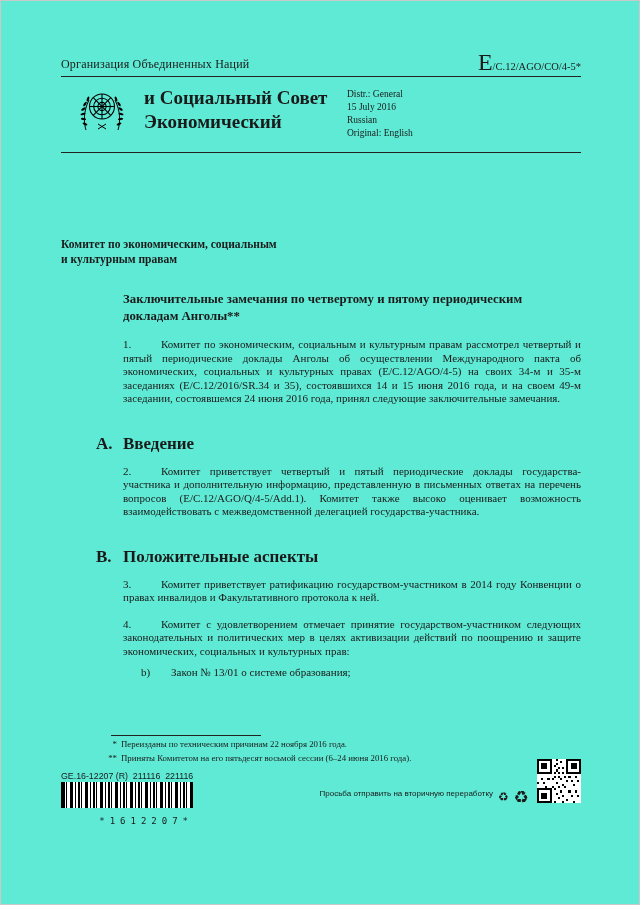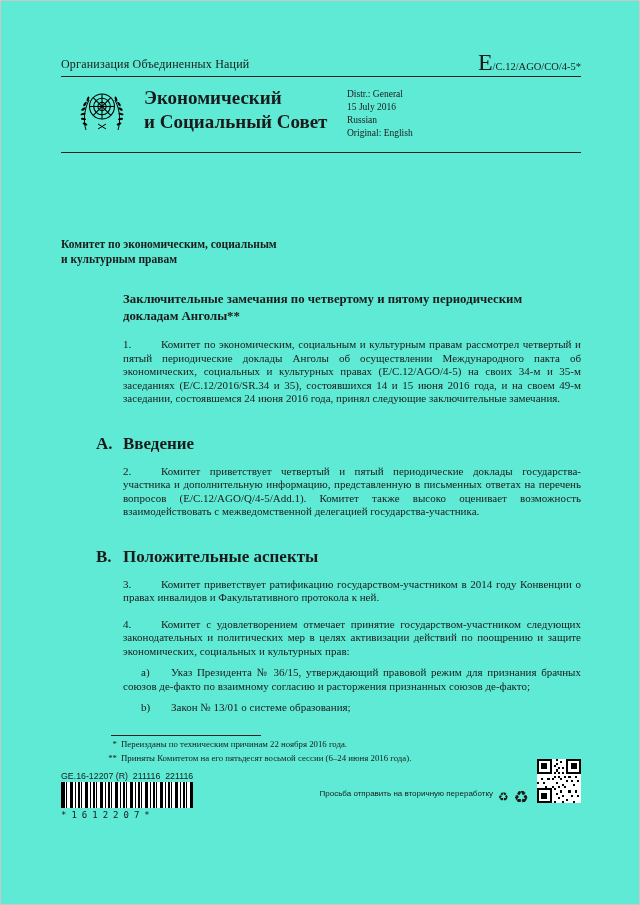--- a/index.html
+++ b/index.html
@@ -43,21 +43,21 @@
   .fn-marker { width:18px; text-align:right; flex:0 0 auto; padding-right:4px; }
   .ge-line { position:absolute; left:0; top:36px; font-family:"Liberation Sans", sans-serif; font-size:8.8px; white-space:pre; }
   .barcode { position:absolute; left:0; top:47px; width:132px; }
   .barcode-bars {
     height:26px; width:132px;
     background:repeating-linear-gradient(90deg,
       #000 0 2px, #fff 2px 3px, #000 3px 4px, #fff 4px 7px,
       #000 7px 10px, #fff 10px 12px, #000 12px 13px, #fff 13px 15px);
     border-left:2px solid #000; border-right:2px solid #000;
   }
-  .barcode-text { font-family:"DejaVu Sans Mono", monospace; font-size:9px; letter-spacing:5px; text-align:left; margin-top:2px; }
+  .barcode-text { font-family:"DejaVu Sans Mono", monospace; font-size:9px; letter-spacing:5px; text-align:right; margin-top:8px; }
   .qr { position:absolute; right:0; top:24px; width:44px; height:44px; }
   .recycle-note { position:absolute; right:52px; top:54px; font-family:"Liberation Sans", sans-serif; font-size:8px; display:flex; }
   .recycle-glyph { font-family:"DejaVu Sans", sans-serif; font-size:17px; line-height:17px; margin-left:5px; }
   .recycle-glyph.small { font-size:12px; }
 </style>
 </head>
 <body>
 
 <div class="page">
   <div class="content">
@@ -95,22 +95,22 @@
             <ellipse cx="43" cy="11" rx="2.6" ry="1.1" transform="rotate(70 43 11)"></ellipse>
             <ellipse cx="46" cy="16" rx="2.6" ry="1.1" transform="rotate(55 46 16)"></ellipse>
             <ellipse cx="47.5" cy="21" rx="2.6" ry="1.1" transform="rotate(35 47.5 21)"></ellipse>
             <ellipse cx="48" cy="26" rx="2.6" ry="1.1" transform="rotate(15 48 26)"></ellipse>
             <ellipse cx="47.5" cy="31" rx="2.6" ry="1.1" transform="rotate(-5 47.5 31)"></ellipse>
             <ellipse cx="46" cy="36" rx="2.6" ry="1.1" transform="rotate(-25 46 36)"></ellipse>
           </g>
         </svg>
       </div>
       <div class="council-title">
+        <div>и Социальный Совет</div>
         <div>Экономический</div>
-        <div>и Социальный Совет</div>
       </div>
       <div class="distr-block">
         <div>Distr.: General</div>
         <div>15 July 2016</div>
         <div>Russian</div>
         <div>Original: English</div>
       </div>
     </div>
     <div class="rule rule-2"></div>
 
@@ -126,21 +126,20 @@
     <div class="section-heading"><span class="letter">A.</span><span>Введение</span></div>
 
     <div class="para after-section"><span class="num">2.</span><span>Комитет приветствует четвертый и пятый периодические доклады государства-участника и дополнительную информацию, представленную в письменных ответах на перечень вопросов (E/C.12/AGO/Q/4-5/Add.1). Комитет также высоко оценивает возможность взаимодействовать с межведомственной делегацией государства-участника.</span></div>
 
     <div class="section-heading"><span class="letter">B.</span><span>Положительные аспекты</span></div>
 
     <div class="para after-section"><span class="num">3.</span><span>Комитет приветствует ратификацию государством-участником в 2014 году Конвенции о правах инвалидов и Факультативного протокола к ней.</span></div>
 
     <div class="para"><span class="num">4.</span><span>Комитет с удовлетворением отмечает принятие государством-участником следующих законодательных и политических мер в целях активизации действий по поощрению и защите экономических, социальных и культурных прав:</span></div>
 
-    <div class="list-item"><span class="marker">a)</span><span>Указ Президента № 36/15, утверждающий правовой режим для признания брачных союзов де-факто по взаимному согласию и расторжения признанных союзов де-факто;</span></div>
 
     <div class="list-item"><span class="marker">b)</span><span>Закон № 13/01 о системе образования;</span></div>
 
   </div>
 
   <div class="footer-area">
     <div class="fn-sep"></div>
 
     <div class="footnote">
         <span class="fn-marker">*</span>

